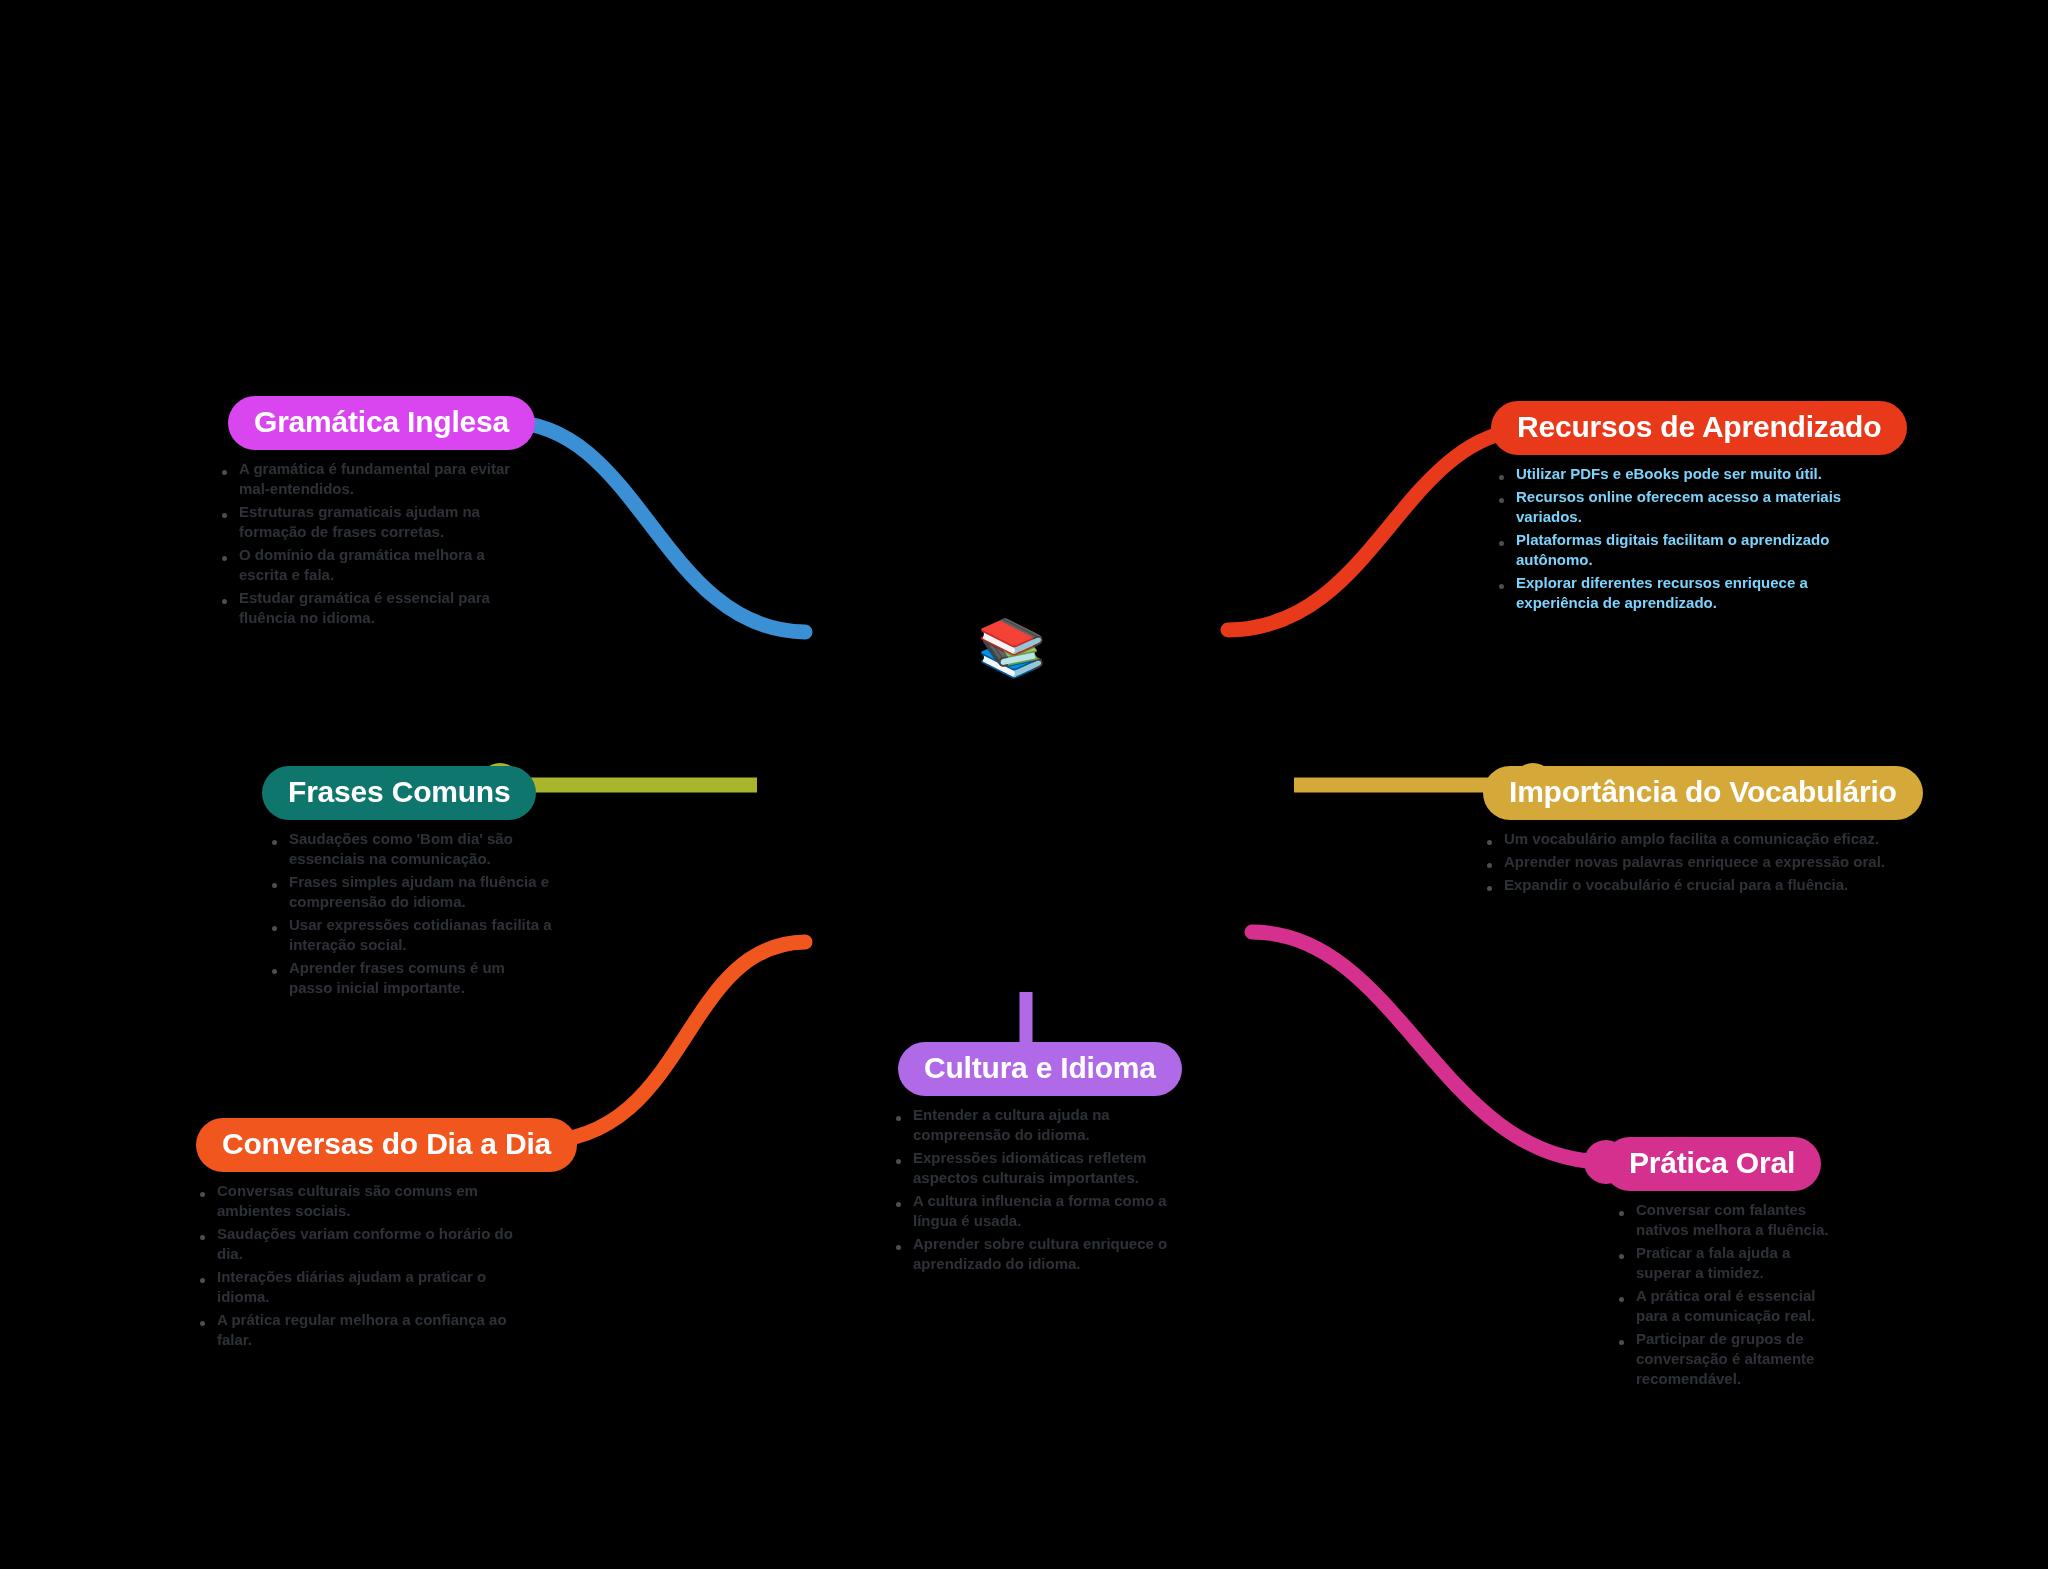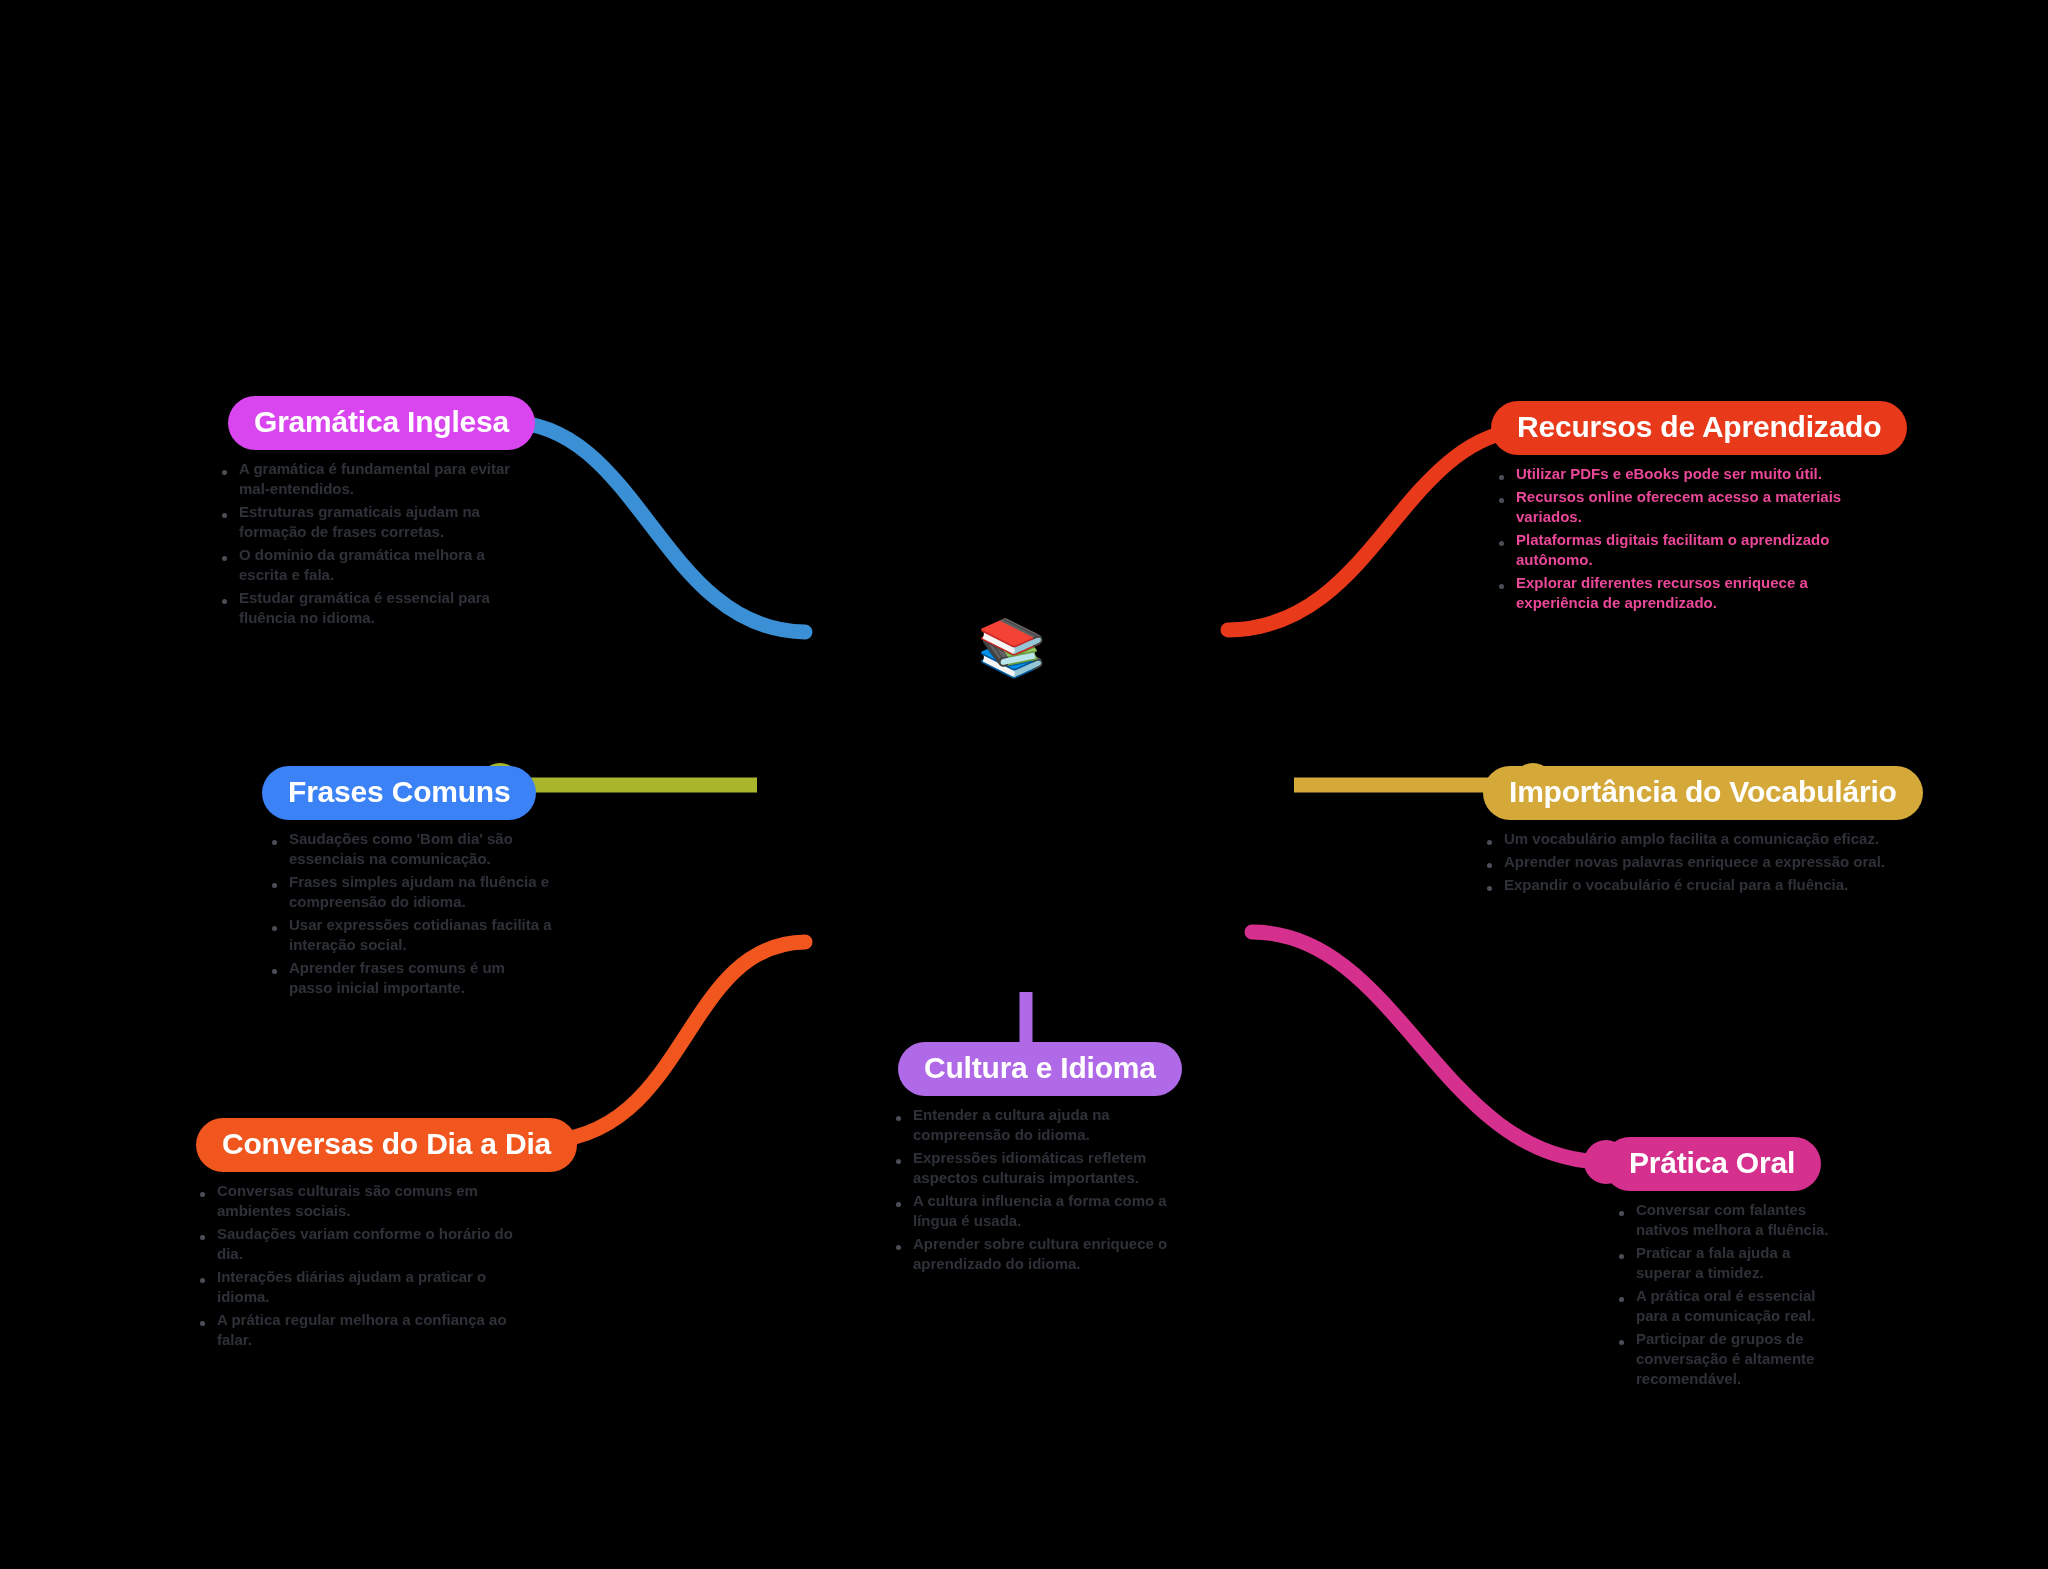--- a/index.html
+++ b/index.html
@@ -108,30 +108,30 @@
     <ul class="bullets" style="color: rgb(46, 50, 56);">
       <li>A gramática é fundamental para evitar mal-entendidos.</li>
       <li>Estruturas gramaticais ajudam na formação de frases corretas.</li>
       <li>O domínio da gramática melhora a escrita e fala.</li>
       <li>Estudar gramática é essencial para fluência no idioma.</li>
     </ul>
   </div>
 
   <div class="node" id="n-recursos">
     <div class="pill" style="background: rgb(232, 57, 27);">Recursos de Aprendizado</div>
-    <ul class="bullets" style="color: #ec4899;">
+    <ul class="bullets" style="color: #7dd3fc;">
       <li>Utilizar PDFs e eBooks pode ser muito útil.</li>
       <li>Recursos online oferecem acesso a materiais variados.</li>
       <li>Plataformas digitais facilitam o aprendizado autônomo.</li>
       <li>Explorar diferentes recursos enriquece a experiência de aprendizado.</li>
     </ul>
   </div>
 
   <div class="node" id="n-frases">
-    <div class="pill" style="background: #3b82f6;">Frases Comuns</div>
+    <div class="pill" style="background: #0f766e;">Frases Comuns</div>
     <ul class="bullets" style="color: rgb(46, 50, 56);">
       <li>Saudações como 'Bom dia' são essenciais na comunicação.</li>
       <li>Frases simples ajudam na fluência e compreensão do idioma.</li>
       <li>Usar expressões cotidianas facilita a interação social.</li>
       <li>Aprender frases comuns é um passo inicial importante.</li>
     </ul>
   </div>
 
   <div class="node" id="n-vocabulario">
     <div class="pill" style="background: rgb(212, 169, 58);">Importância do Vocabulário</div>

